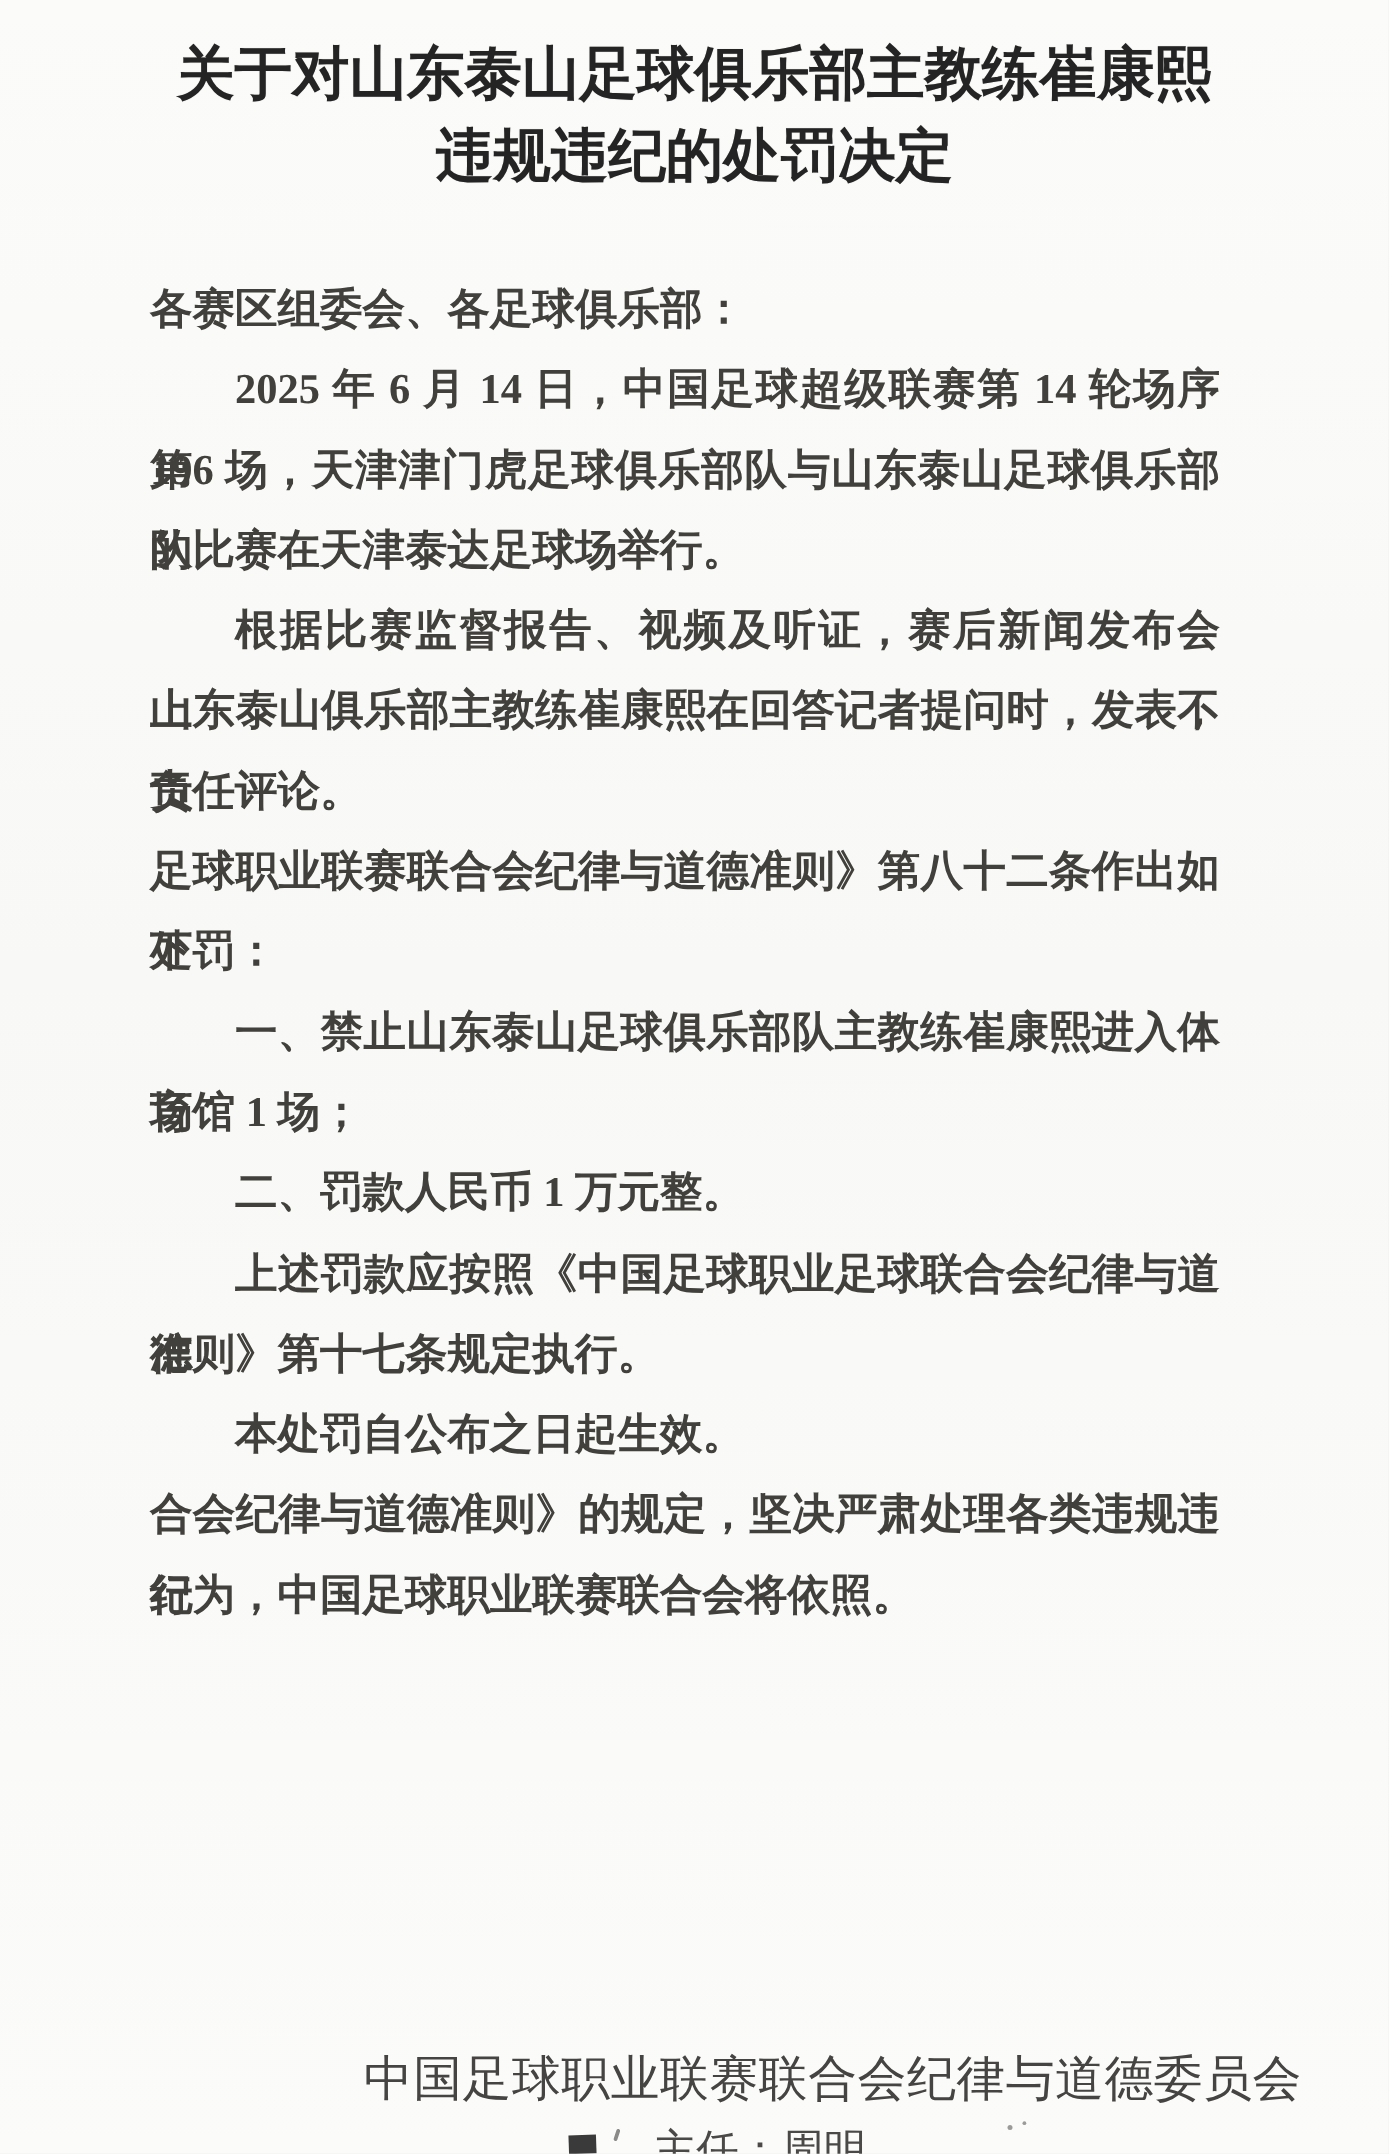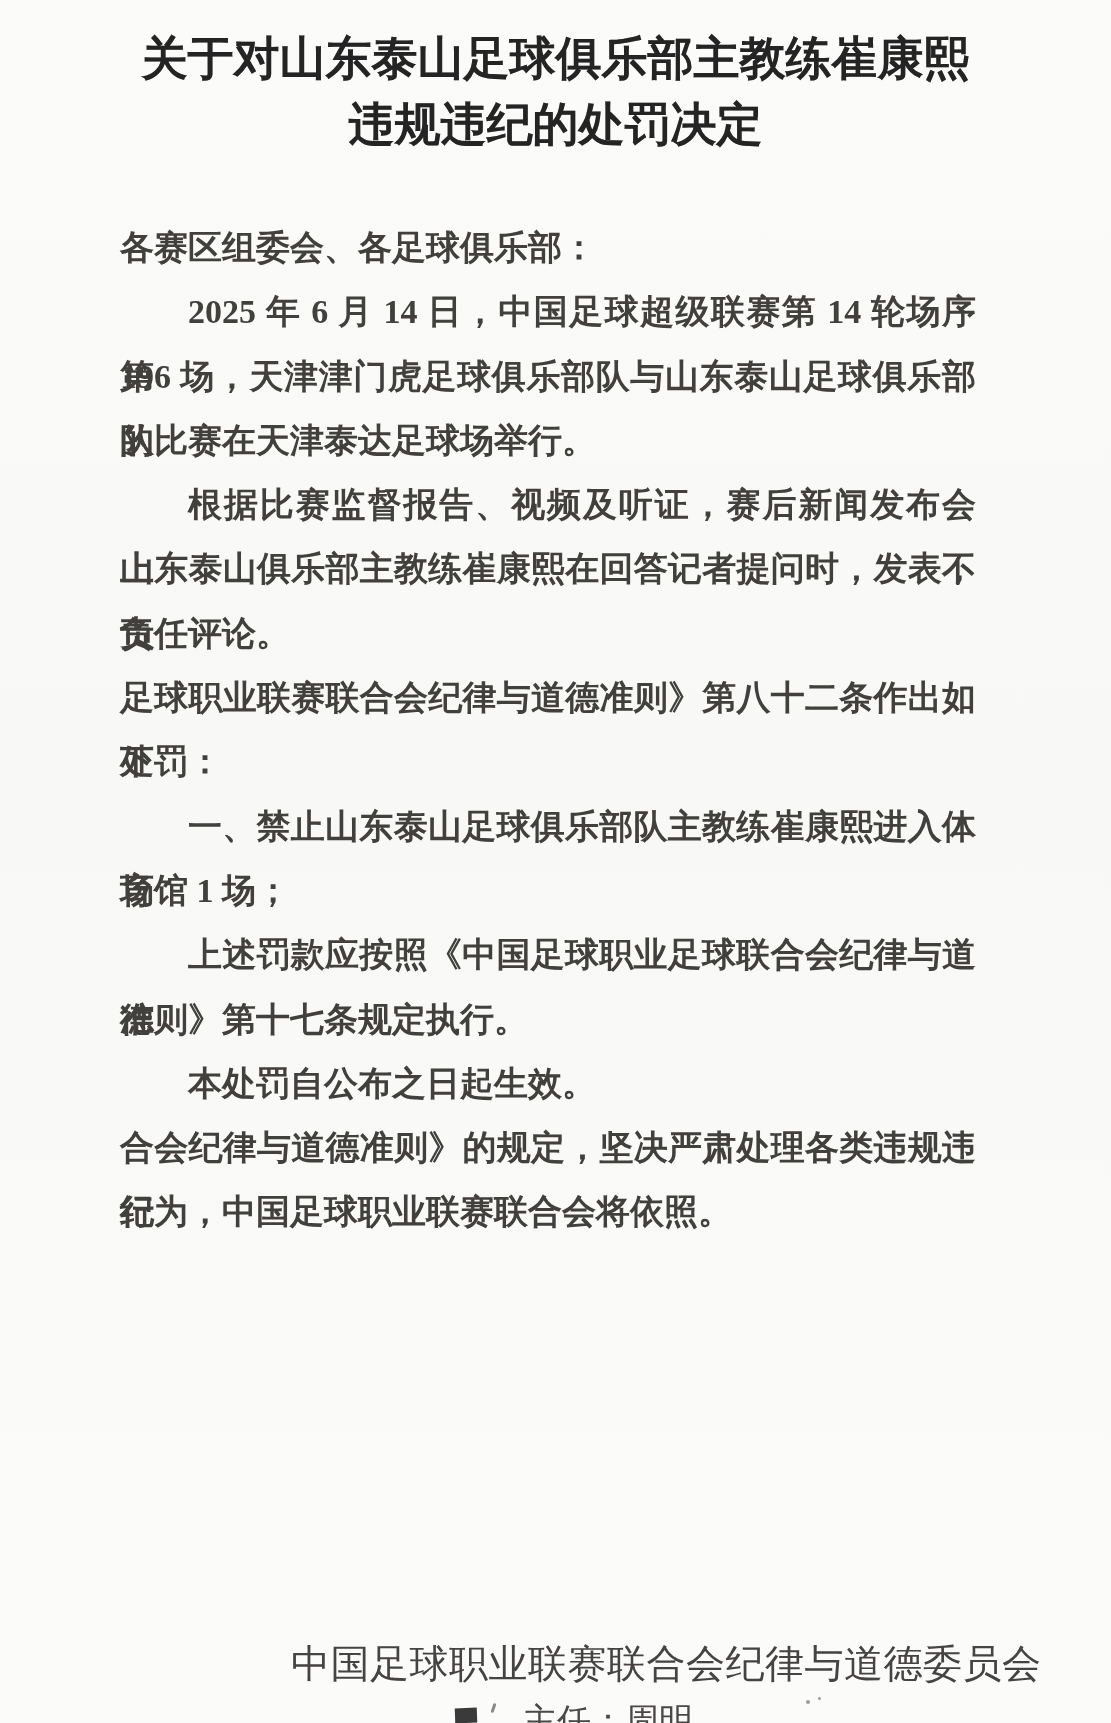--- a/index.html
+++ b/index.html
@@ -116,20 +116,21 @@
         <div class="line indent full">2025 年 6 月 14 日，中国足球超级联赛第 14 轮场序第</div>
         <div class="line full">196 场，天津津门虎足球俱乐部队与山东泰山足球俱乐部队</div>
         <div class="line">的比赛在天津泰达足球场举行。</div>
         <div class="line indent full">根据比赛监督报告、视频及听证，赛后新闻发布会上，</div>
         <div class="line full">山东泰山俱乐部主教练崔康熙在回答记者提问时，发表不负</div>
         <div class="line">责任评论。</div>
         <div class="line full">足球职业联赛联合会纪律与道德准则》第八十二条作出如下</div>
         <div class="line">处罚：</div>
         <div class="line indent full">一、禁止山东泰山足球俱乐部队主教练崔康熙进入体育</div>
         <div class="line">场馆 1 场；</div>
+        <div class="line indent">二、罚款人民币 1 万元整。</div>
         <div class="line indent full">上述罚款应按照《中国足球职业足球联合会纪律与道德</div>
         <div class="line">准则》第十七条规定执行。</div>
         <div class="line indent">本处罚自公布之日起生效。</div>
         <div class="line full">合会纪律与道德准则》的规定，坚决严肃处理各类违规违纪</div>
         <div class="line">行为，中国足球职业联赛联合会将依照。</div>
       </div>
   </div>
 
   <div class="signature">中国足球职业联赛联合会纪律与道德委员会</div>
 

